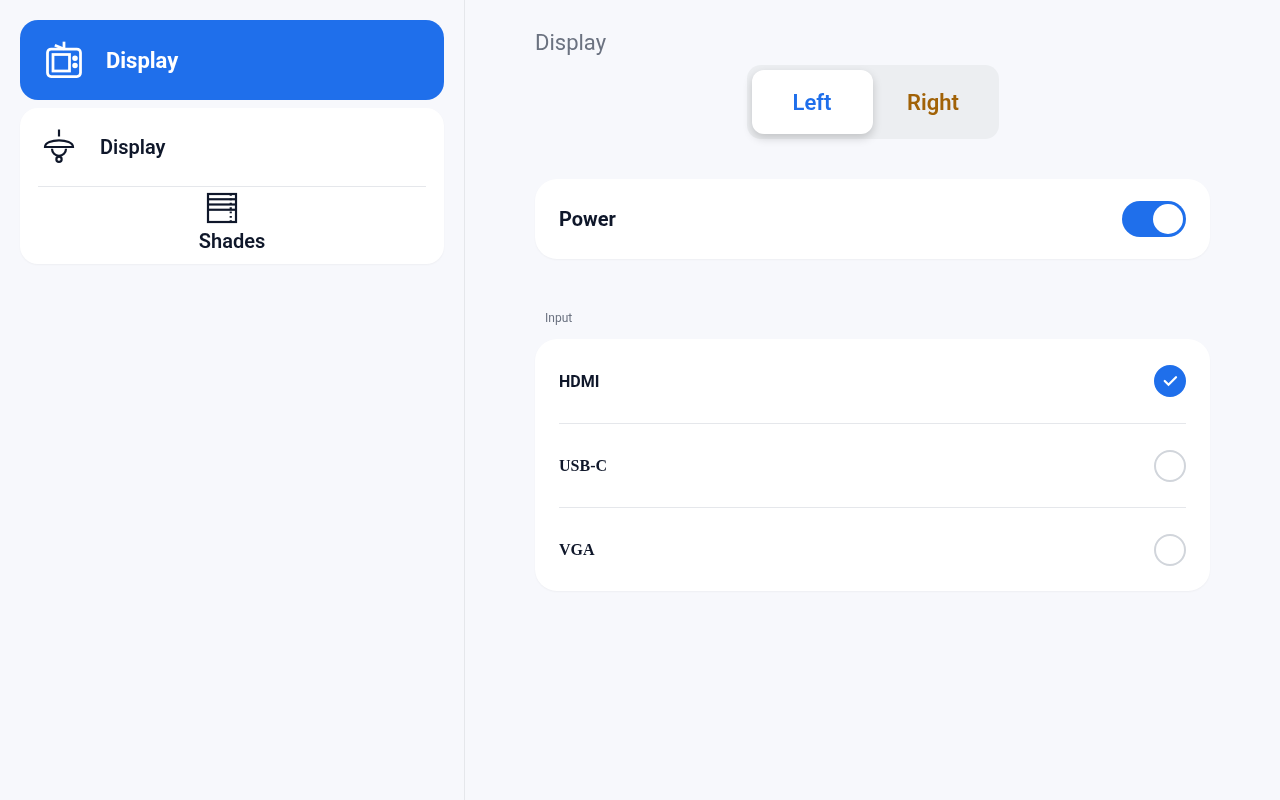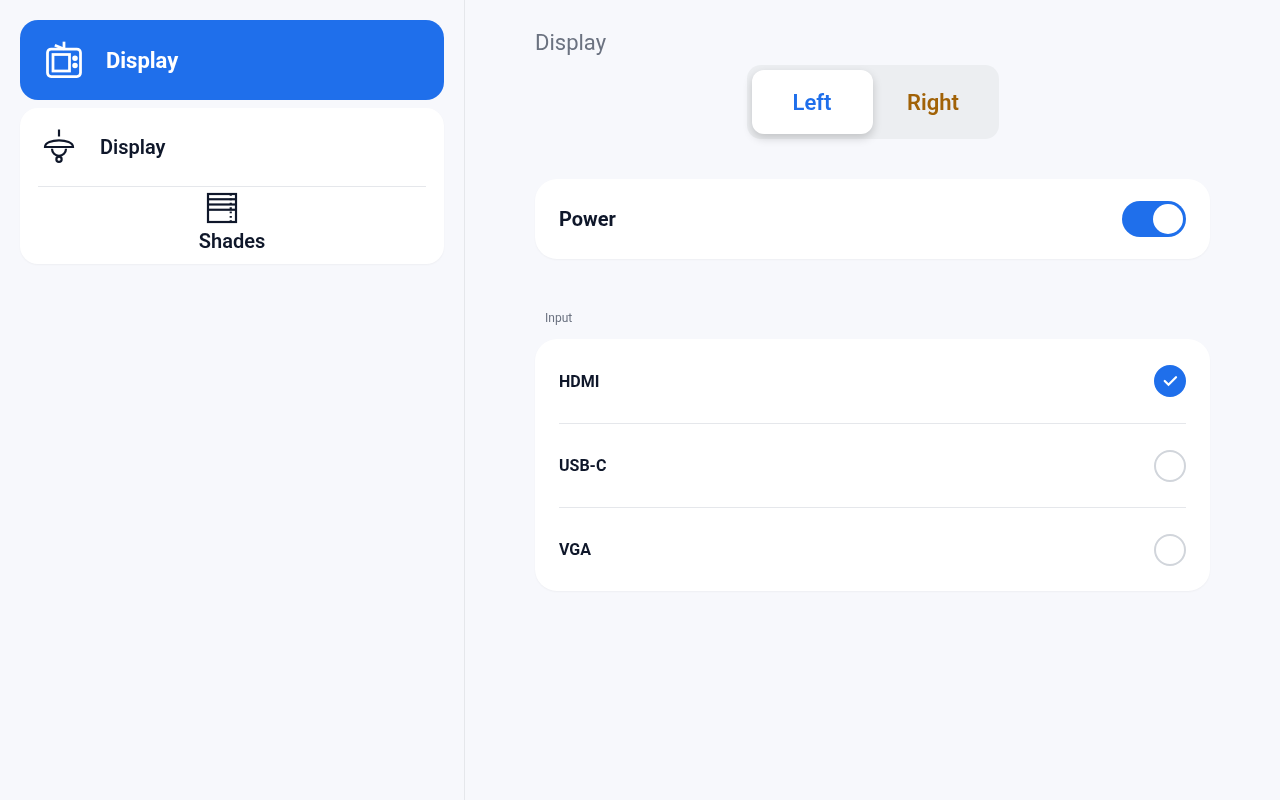--- a/index.html
+++ b/index.html
@@ -106,21 +106,21 @@
     font-size:12px; color:#6b7280;
     margin:52px 0 14px 10px;
   }
   .input-card { padding:0 24px; }
   .input-row {
     height:84px;
     display:flex;
     align-items:center;
     justify-content:space-between;
   }
-  .input-row + .input-row { border-top:1px solid #e5e7eb; }
+  .input-row + .input-row { border-top:1px solid #e5e7eb;font-family:Liberation Serif, serif; }
   .input-row .label { font-size:16px; font-weight:700; }
 
   .radio {
     width:32px; height:32px; border-radius:50%;
     border:2px solid #d1d5db; background:#fff;
     display:flex; align-items:center; justify-content:center;
     cursor:pointer;
   }
   .radio.selected { background:#1f6feb; border-color:#1f6feb; }
   .radio.selected svg { display:block; }

